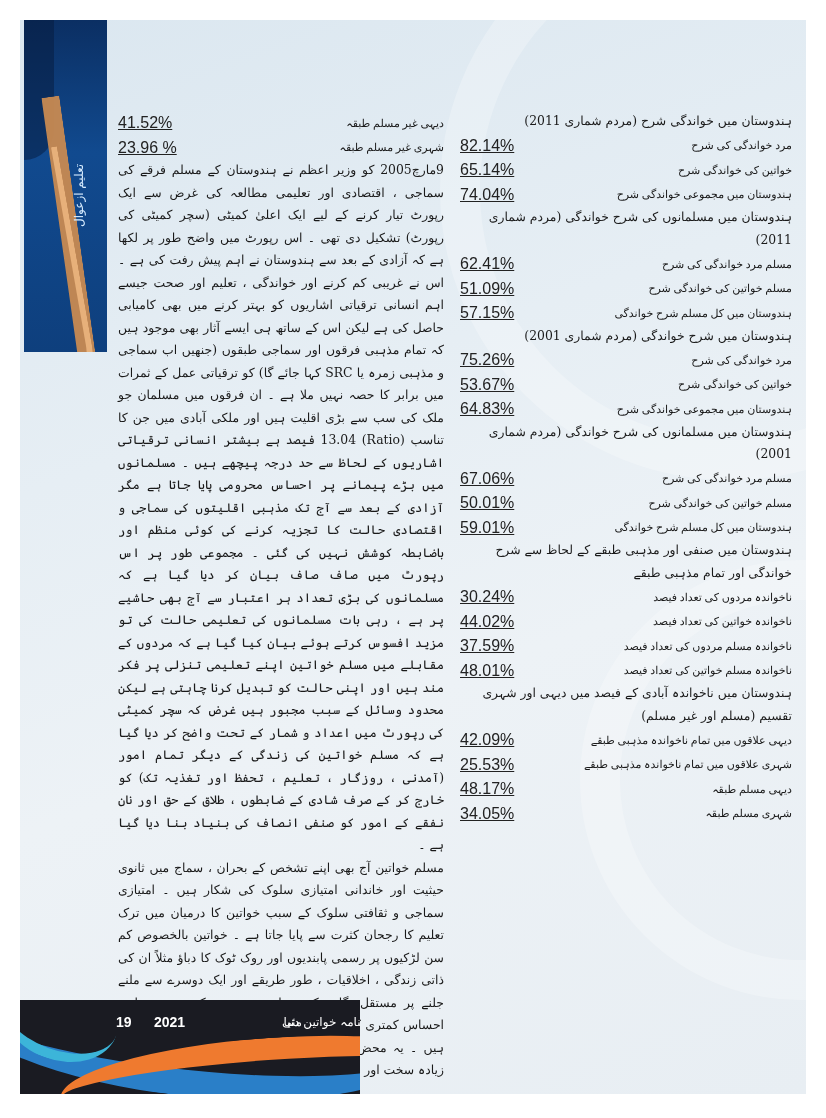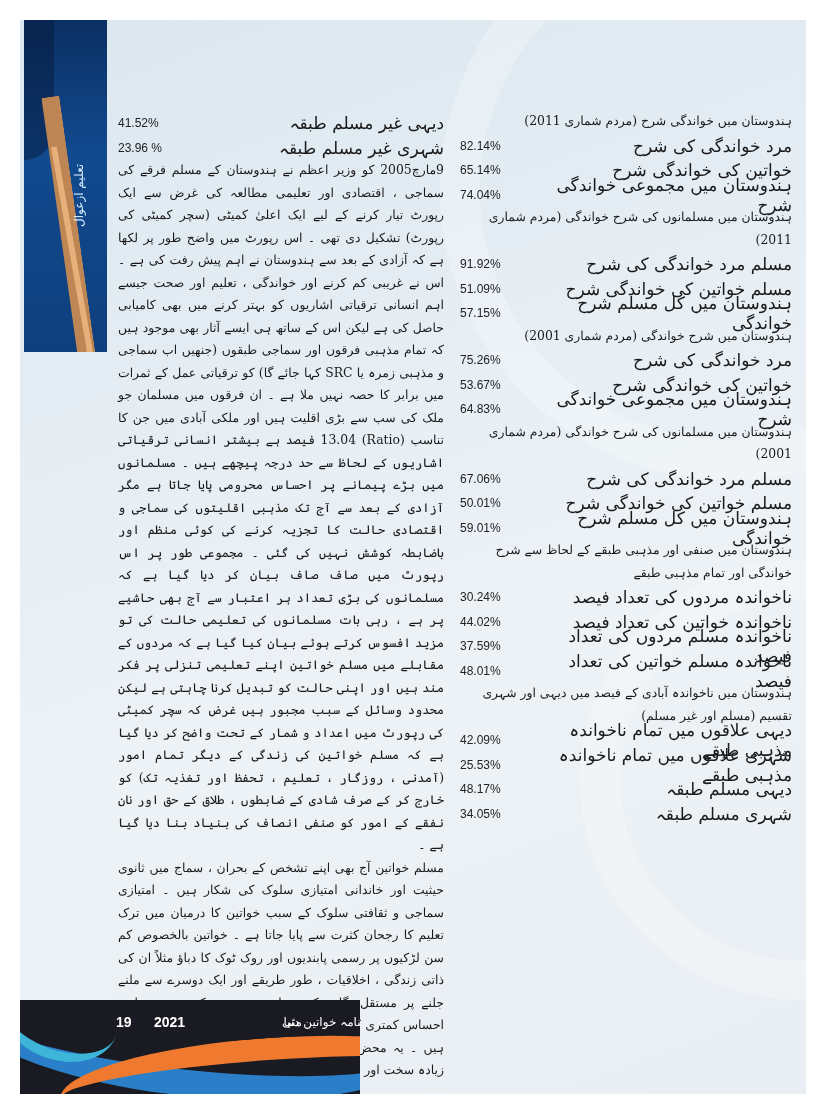--- a/index.html
+++ b/index.html
@@ -18,22 +18,22 @@
   .banner-label { position:absolute; left:48px; top:140px; width:20px; height:70px; color:#d7ecff;
     font-family:"DejaVu Serif", serif; font-size:12px; writing-mode:vertical-rl; transform:rotate(180deg); text-align:center; }
 
   .text { position:absolute; font-family:"DejaVu Serif", serif; color:#1a1a1a; direction:rtl; }
   .col-left { left:98px; top:90px; width:326px; }
   .col-right { left:450px; top:90px; width:322px; }
   .para { font-size:12.4px; line-height:22.5px; text-align:justify; text-align-last:right; margin:0; }
   .heading { font-size:12.4px; line-height:22.5px; text-align:right; margin:0; }
   .heading.right { text-align:right; }
   .row { display:flex; flex-direction:row; justify-content:space-between; align-items:center; height:22.5px; margin-top:2px; }
-  .row .lbl { font-size:17px; }
-  .row .val { direction:ltr; font-family:"Liberation Sans", sans-serif; font-size:12px; color:#222; width:70px; text-align:left; }
+  .row .lbl { font-size:11px;font-family:Liberation Serif, serif; }
+  .row .val { direction:ltr; font-family:"Liberation Sans", sans-serif; font-size:16px; color:#222; width:70px; text-align:left;text-decoration:underline; }
   .row.l .val { width:auto; }
   .col-right .row .val { margin-left:-10px; }
 
   
   .footer { position:absolute; left:0; top:980px; width:340px; height:94px; background:#1a1b22; overflow:hidden; }
   .footer .stripe-blue { position:absolute; left:-60px; top:-40px; width:460px; height:110px; border-radius:50%;
     border-bottom:26px solid #2a7fc8; border-left:0; transform:rotate(6deg); }
   .footer .stripe-orange { position:absolute; left:40px; top:38px; width:420px; height:70px; border-radius:50%;
     border-top:22px solid #ef7a2f; transform:rotate(-4deg); }
   .footer .stripe-cyan { position:absolute; left:-20px; top:-30px; width:120px; height:80px; border-radius:50%;
@@ -82,21 +82,21 @@
           <span class="lbl">خواتین کی خواندگی شرح</span>
           <span class="val">65.14%</span>
         </div>
         <div class="row">
           <span class="lbl">ہندوستان میں مجموعی خواندگی شرح</span>
           <span class="val">74.04%</span>
         </div>
         <p class="heading">ہندوستان میں مسلمانوں کی شرح خواندگی (مردم شماری 2011)</p>
         <div class="row">
           <span class="lbl">مسلم مرد خواندگی کی شرح</span>
-          <span class="val">91.92%</span>
+          <span class="val">62.41%</span>
         </div>
         <div class="row">
           <span class="lbl">مسلم خواتین کی خواندگی شرح</span>
           <span class="val">51.09%</span>
         </div>
         <div class="row">
           <span class="lbl">ہندوستان میں کل مسلم شرح خواندگی</span>
           <span class="val">57.15%</span>
         </div>
         <p class="heading">ہندوستان میں شرح خواندگی (مردم شماری 2001)</p>

